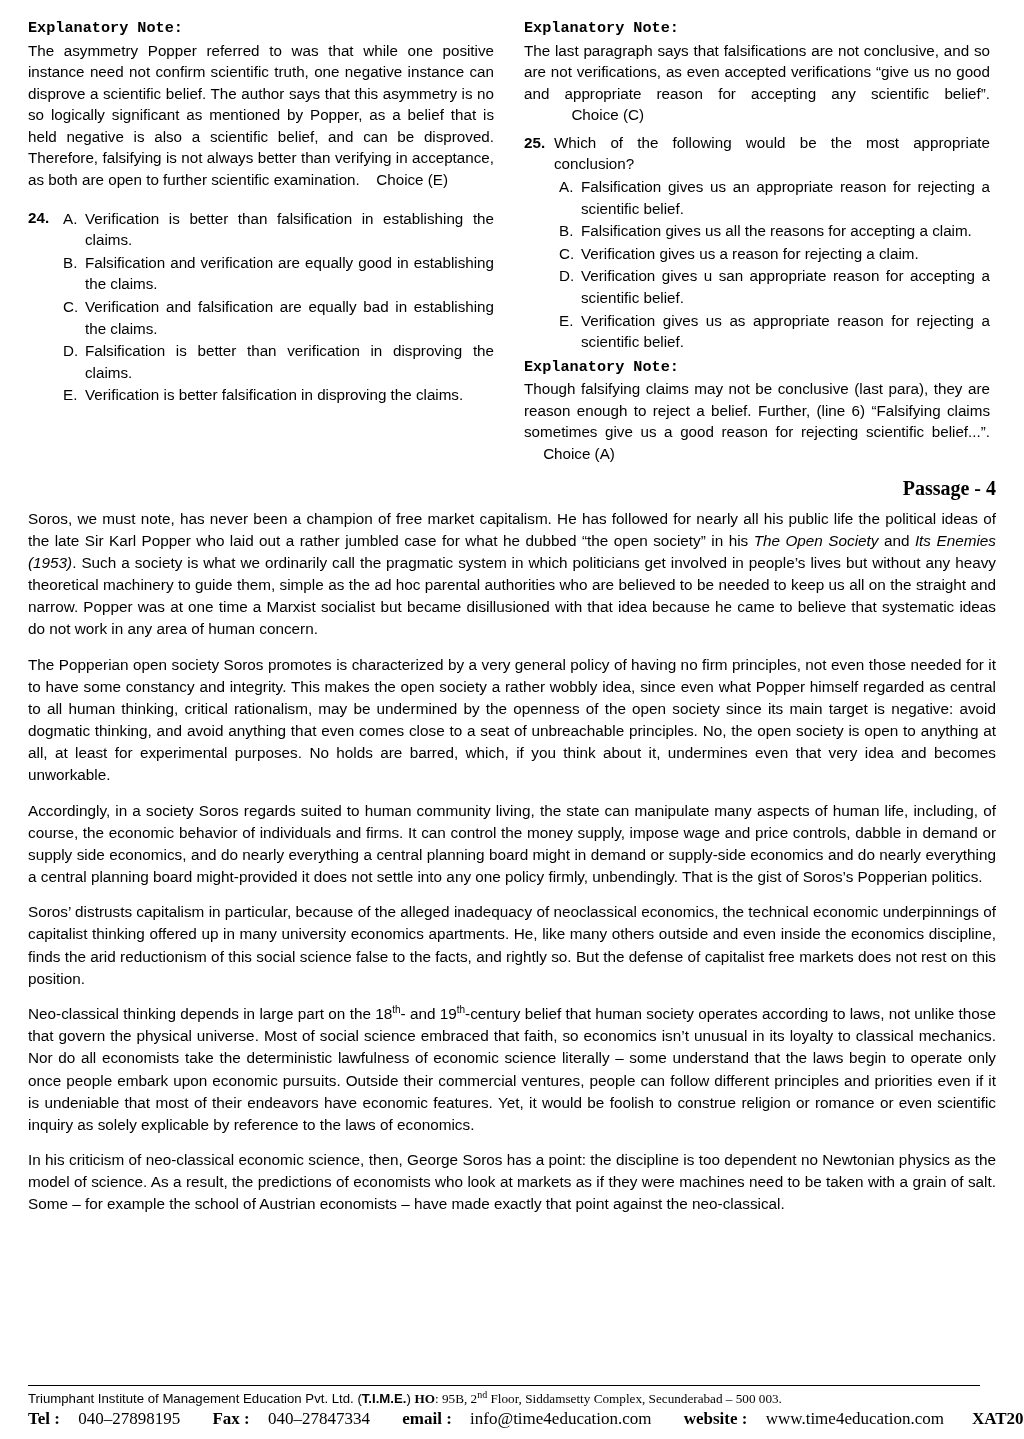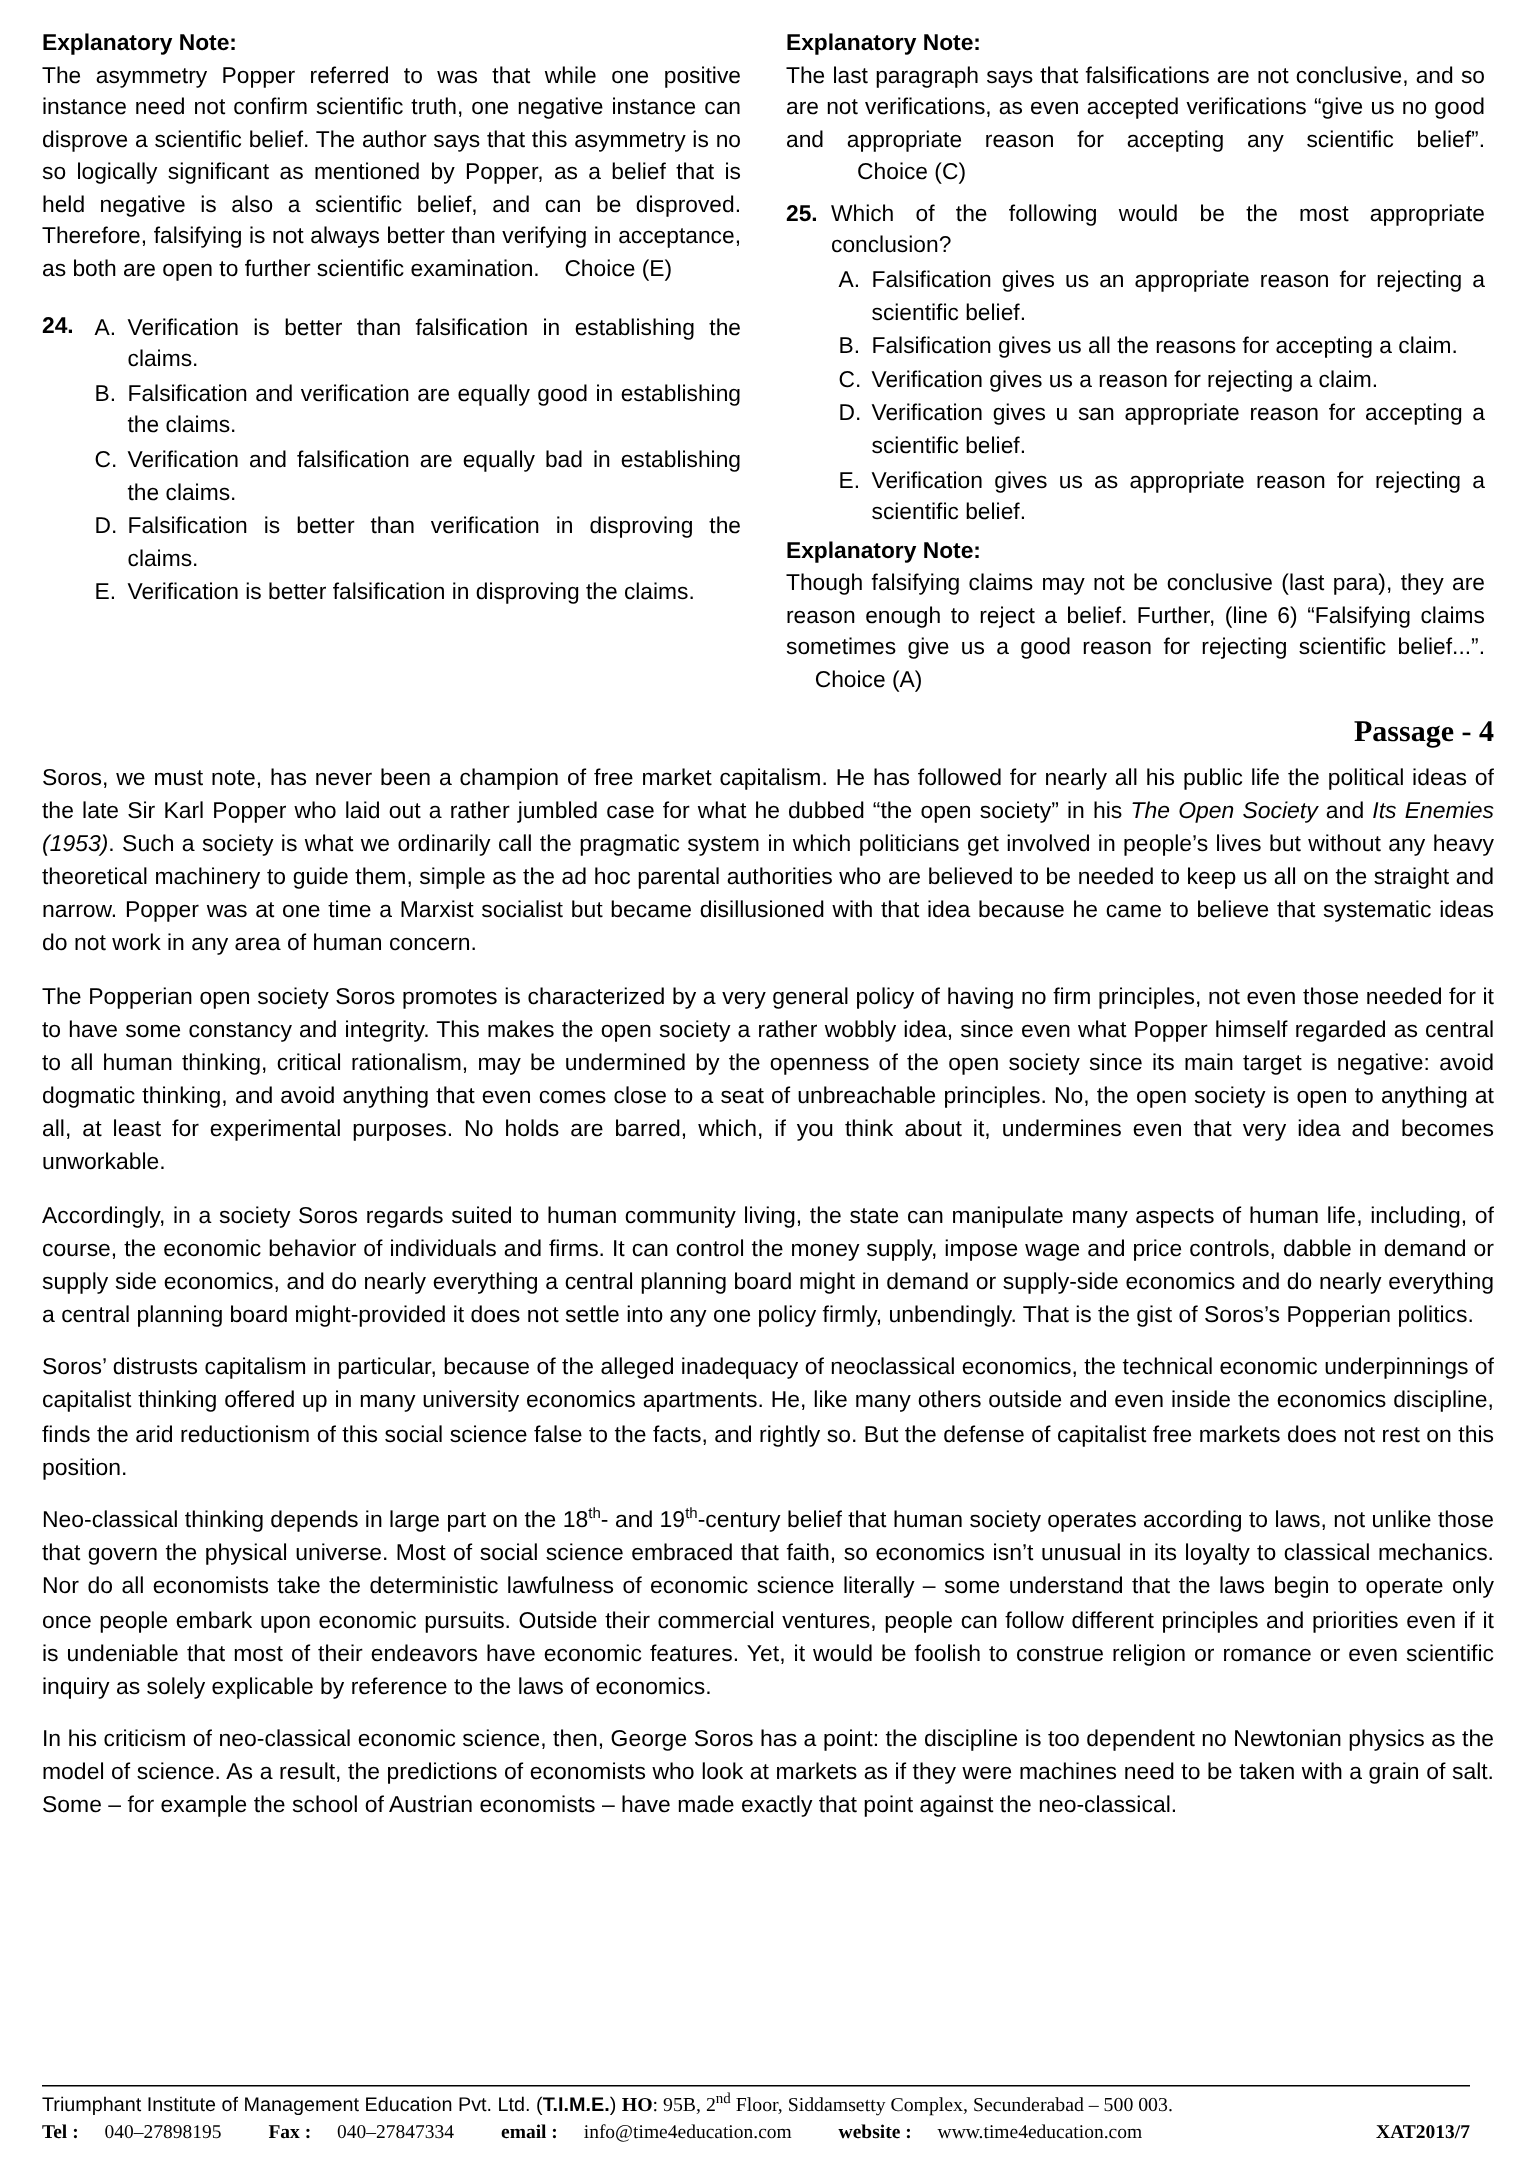--- a/index.html
+++ b/index.html
@@ -58,20 +58,21 @@
     flex: 0 0 27px;
     padding-left: 5px;
     box-sizing: border-box;
   }
   .opttext {
     flex: 1;
     text-align: justify;
   }
   .note-head {
     font-weight: bold;
+    font-family: Liberation Mono, monospace;
   }
   
   .instruction {
     margin-top: 16px;
     font-weight: bold;
     font-size: 15.4px;
     text-align: justify;
     line-height: 1.4;
   }
   .passage-title {
@@ -106,21 +107,21 @@
   }
   .footer-line1 {
     font-size: 13.2px;
     font-family: "Liberation Serif", serif;
     white-space: nowrap;
   }
   .footer-line1 .sans {
     font-family: "Liberation Sans", sans-serif;
   }
   .footer-line2 {
-    font-size: 13px;
+    font-size: 17px;
     font-family: "Liberation Serif", serif;
     margin-top: 2px;
     display: flex;
     justify-content: space-between;
     white-space: nowrap;
   }
   .footer-line2 .segs span {
     margin-right: 14px;
   }
   .b { font-weight: bold; }

